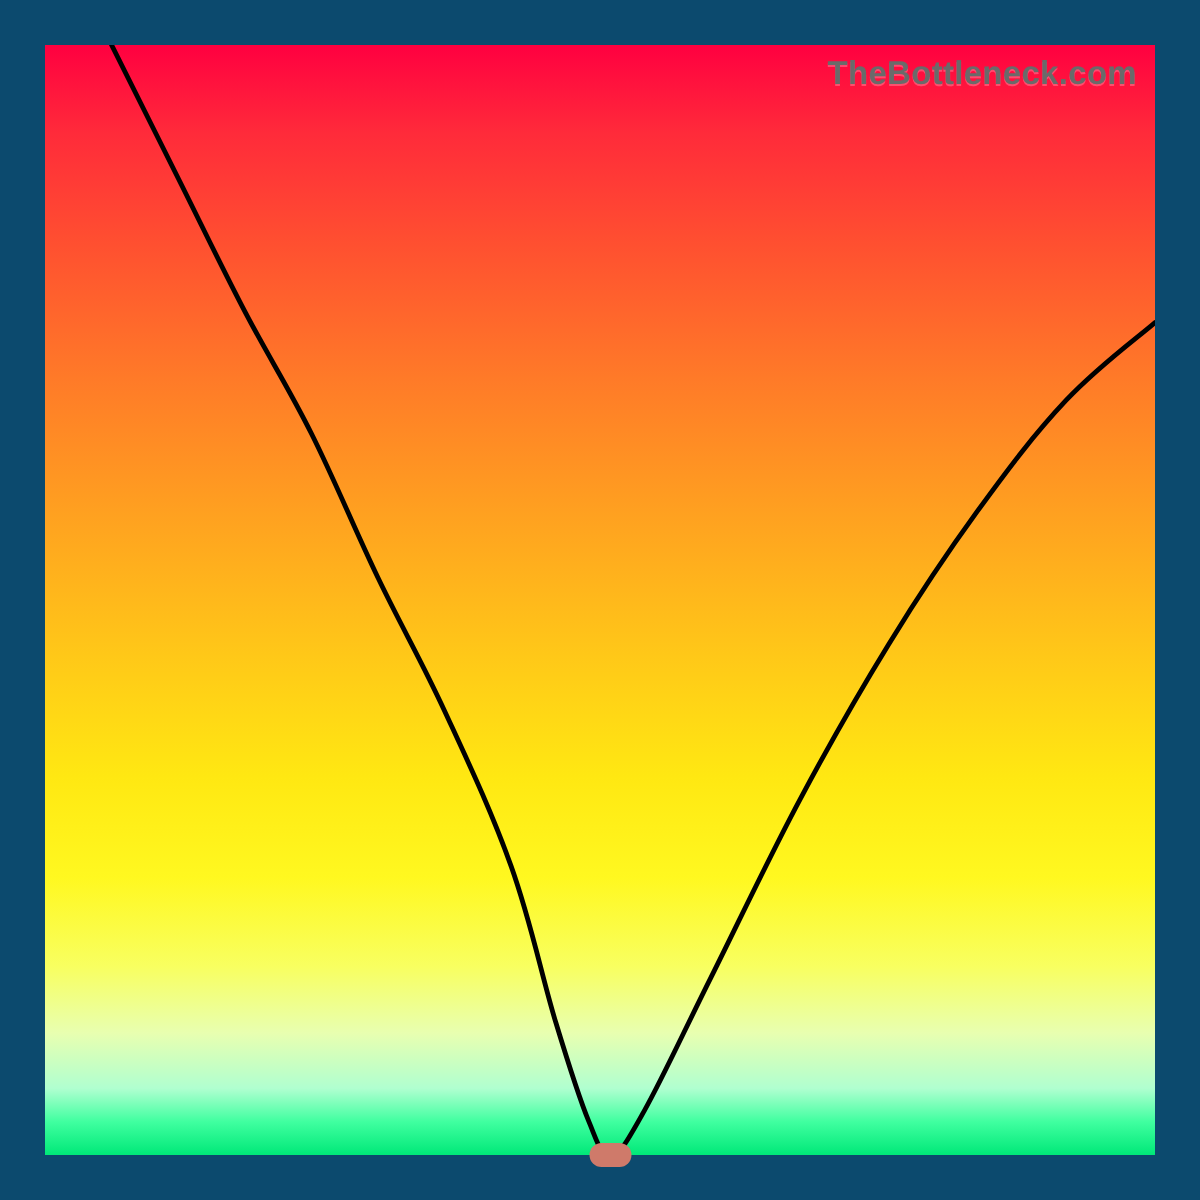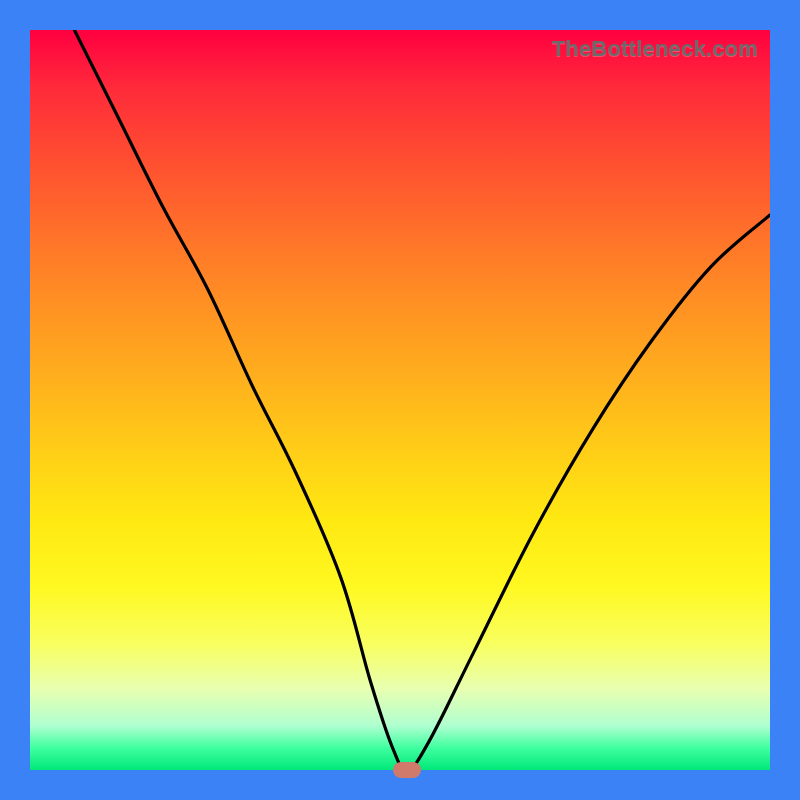--- a/index.html
+++ b/index.html
@@ -1,21 +1,21 @@
 <!DOCTYPE html>
 <html><head>
 <meta charset="utf-8">
 <style>
   * { margin: 0; padding: 0; box-sizing: border-box; }
   html, body { width: 800px; height: 800px; overflow: hidden; background: #000; }
   .frame {
     position: relative;
     width: 800px;
     height: 800px;
-    background: #3b82f6;
+    background: #0c4a6e;
     padding-left: 45px;
   }
   .plot-area {
     position: absolute;
     left: 30px;
     top: 30px;
     width: 740px;
     height: 740px;
     background: linear-gradient(to bottom,
       #ff0040 0%,

